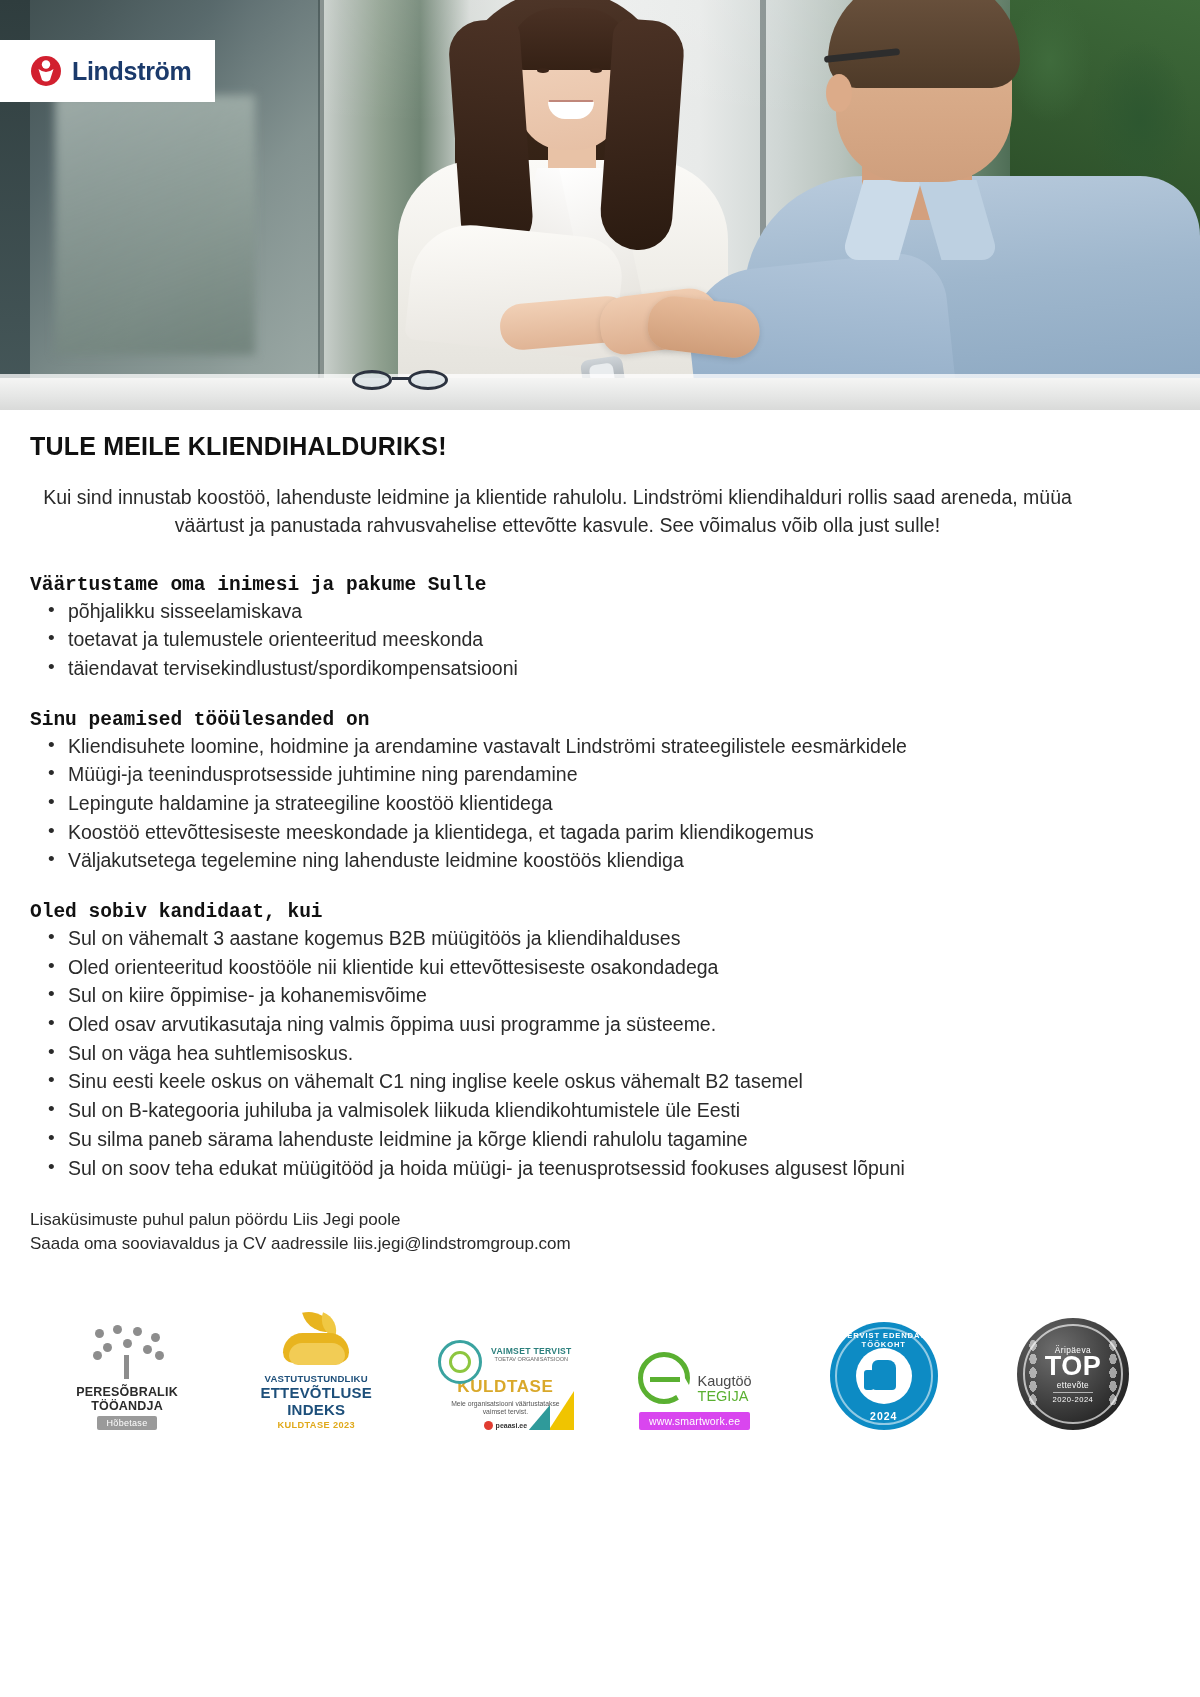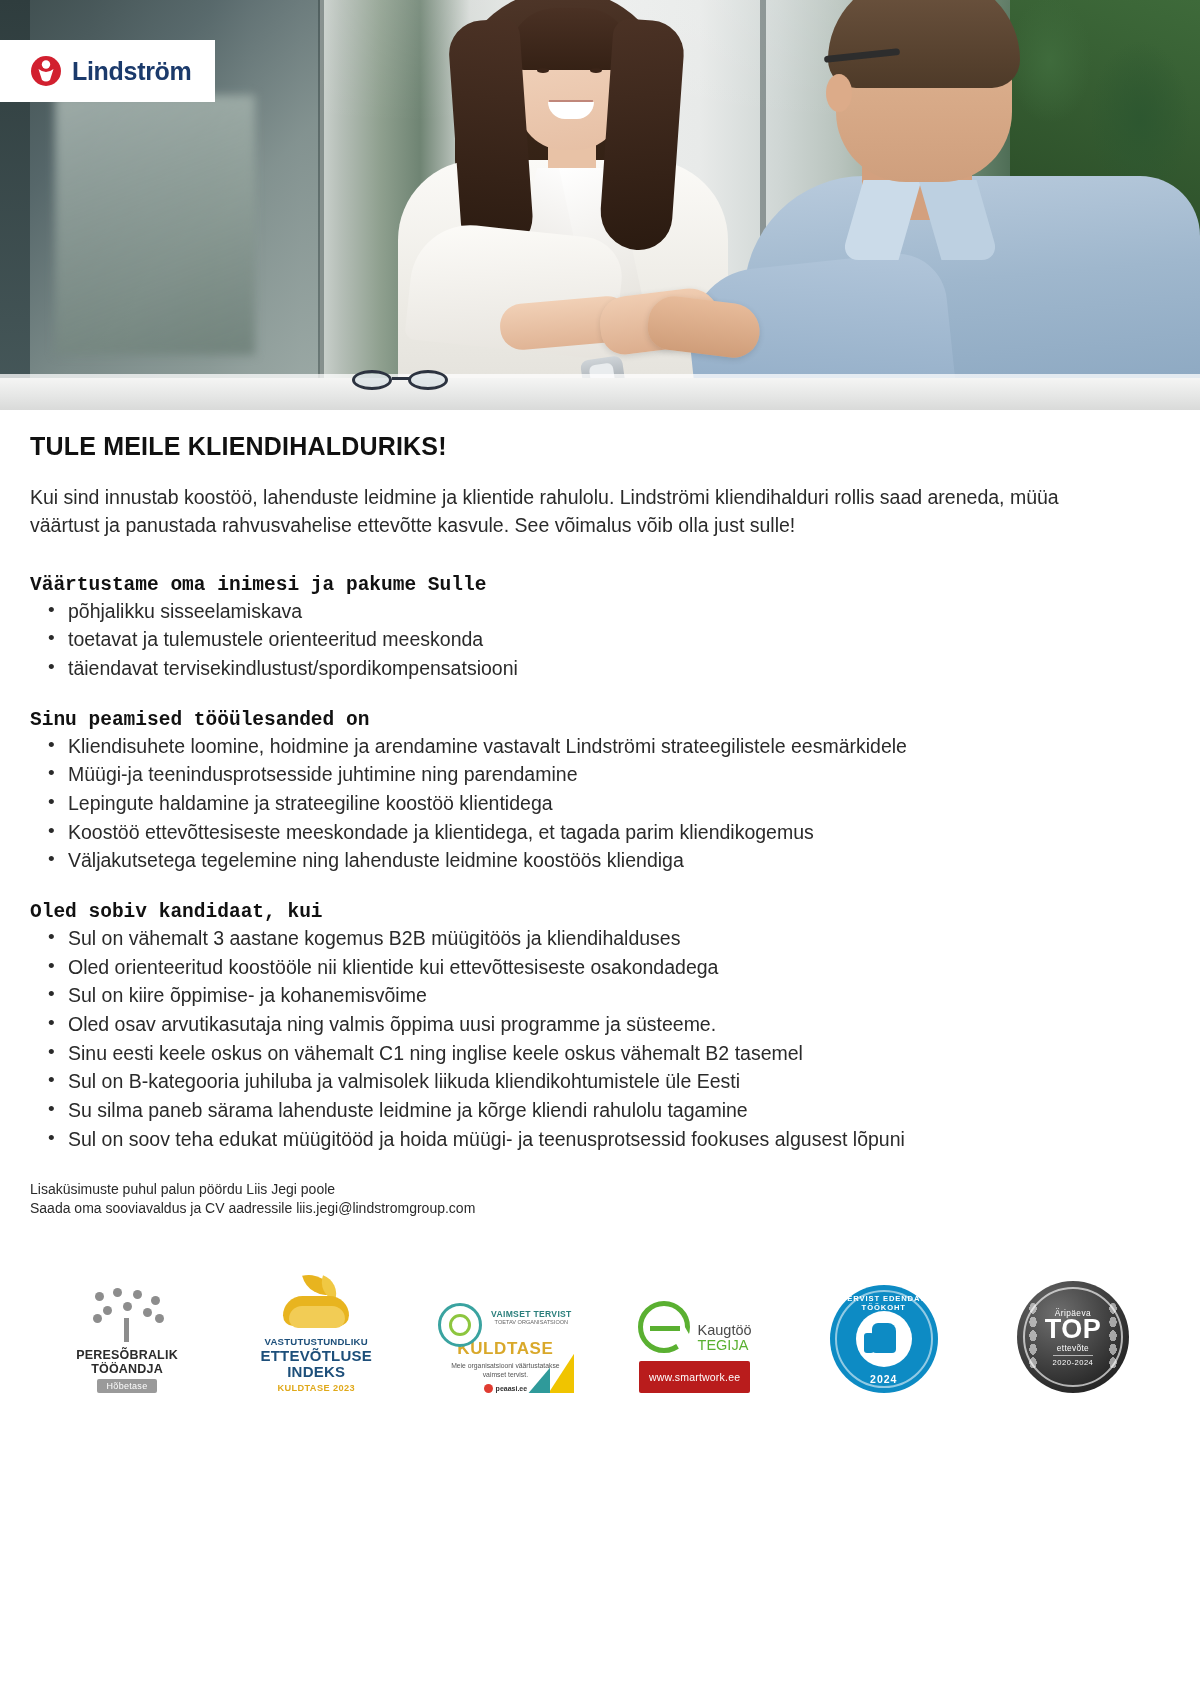--- a/index.html
+++ b/index.html
@@ -243,20 +243,21 @@
     color: #111111;
     letter-spacing: 0.2px;
     margin-bottom: 22px;
   }
   p.intro {
     font-size: 19.5px;
     line-height: 1.45;
     color: #2a2a2a;
     max-width: 1055px;
     margin-bottom: 34px;
+    text-align: center;
   }
   h2.sec-head {
     font-size: 19.5px;
     font-weight: 700;
     color: #111111;
     margin-bottom: 2px;
     font-family: Liberation Mono, monospace;
   }
   ul.sec-list {
     list-style: none;
@@ -274,21 +275,21 @@
   ul.sec-list li::before {
     content: "•";
     position: absolute;
     left: 18px;
     top: -1px;
     font-size: 19px;
     color: #2a2a2a;
   }
   .contact-block { margin-top: 4px; margin-bottom: 24px; }
   .contact-block p {
-    font-size: 14px;
+    font-size: 17px;
     line-height: 1.42;
     color: #2a2a2a;
   }
 
   
   .badges {
     display: flex;
     align-items: flex-end;
     justify-content: space-between;
     padding: 10px 52px 8px 52px;
@@ -368,22 +369,22 @@
     content:""; position:absolute; left:7px; top:20px; width:30px; height:5px;
     background:#5ab031;
   }
   .b4-e-gap {
     position:absolute; right:-5px; bottom:2px; width:16px; height:16px; background:#fff;
     transform: rotate(-30deg);
   }
   .b4-t1 { font-size:14.5px; color:#4a4a4a; line-height:1.05; text-align:left;}
   .b4-t2 { font-size:14.5px; color:#5ab031; line-height:1.05; text-align:left;}
   .b4-url {
-    margin-top:8px; background:#b91c1c; color:#fff;
-    font-size:10.5px; padding:10px 10px; border-radius:2px; letter-spacing:.2px;
+    margin-top:8px; background:#d946ef; color:#fff;
+    font-size:10.5px; padding:3px 10px; border-radius:2px; letter-spacing:.2px;
   }
 
   
   .b5-circle {
     width:108px; height:108px; border-radius:50%;
     background:#0d8bc4; position:relative;
     display:flex; align-items:center; justify-content:center;
   }
   .b5-ring {
     position:absolute; inset:5px; border-radius:50%; border:2px solid #fff; opacity:.55;
@@ -519,20 +520,21 @@
       <li>Koostöö ettevõttesiseste meeskondade ja klientidega, et tagada parim kliendikogemus</li>
       <li>Väljakutsetega tegelemine ning lahenduste leidmine koostöös kliendiga</li>
     </ul>
 
     <h2 class="sec-head">Oled sobiv kandidaat, kui</h2>
     <ul class="sec-list">
       <li>Sul on vähemalt 3 aastane kogemus  B2B  müügitöös ja kliendihalduses</li>
       <li>Oled orienteeritud koostööle nii klientide kui ettevõttesiseste osakondadega</li>
       <li>Sul on kiire õppimise- ja kohanemisvõime</li>
       <li>Oled osav arvutikasutaja ning  valmis õppima uusi programme ja süsteeme.</li>
+      <li>Sul on väga hea suhtlemisoskus.</li>
       <li>Sinu eesti keele oskus on vähemalt C1 ning inglise keele oskus vähemalt B2 tasemel</li>
       <li>Sul on B-kategooria juhiluba ja valmisolek liikuda kliendikohtumistele üle Eesti</li>
       <li>Su silma paneb särama lahenduste leidmine ja kõrge kliendi rahulolu tagamine</li>
       <li>Sul on soov teha edukat müügitööd ja hoida müügi- ja teenusprotsessid fookuses algusest lõpuni</li>
     </ul>
 
     <div class="contact-block">
       <p>Lisaküsimuste puhul palun pöördu Liis Jegi poole</p>
       <p>Saada oma sooviavaldus ja CV aadressile liis.jegi@lindstromgroup.com</p>
     </div>

